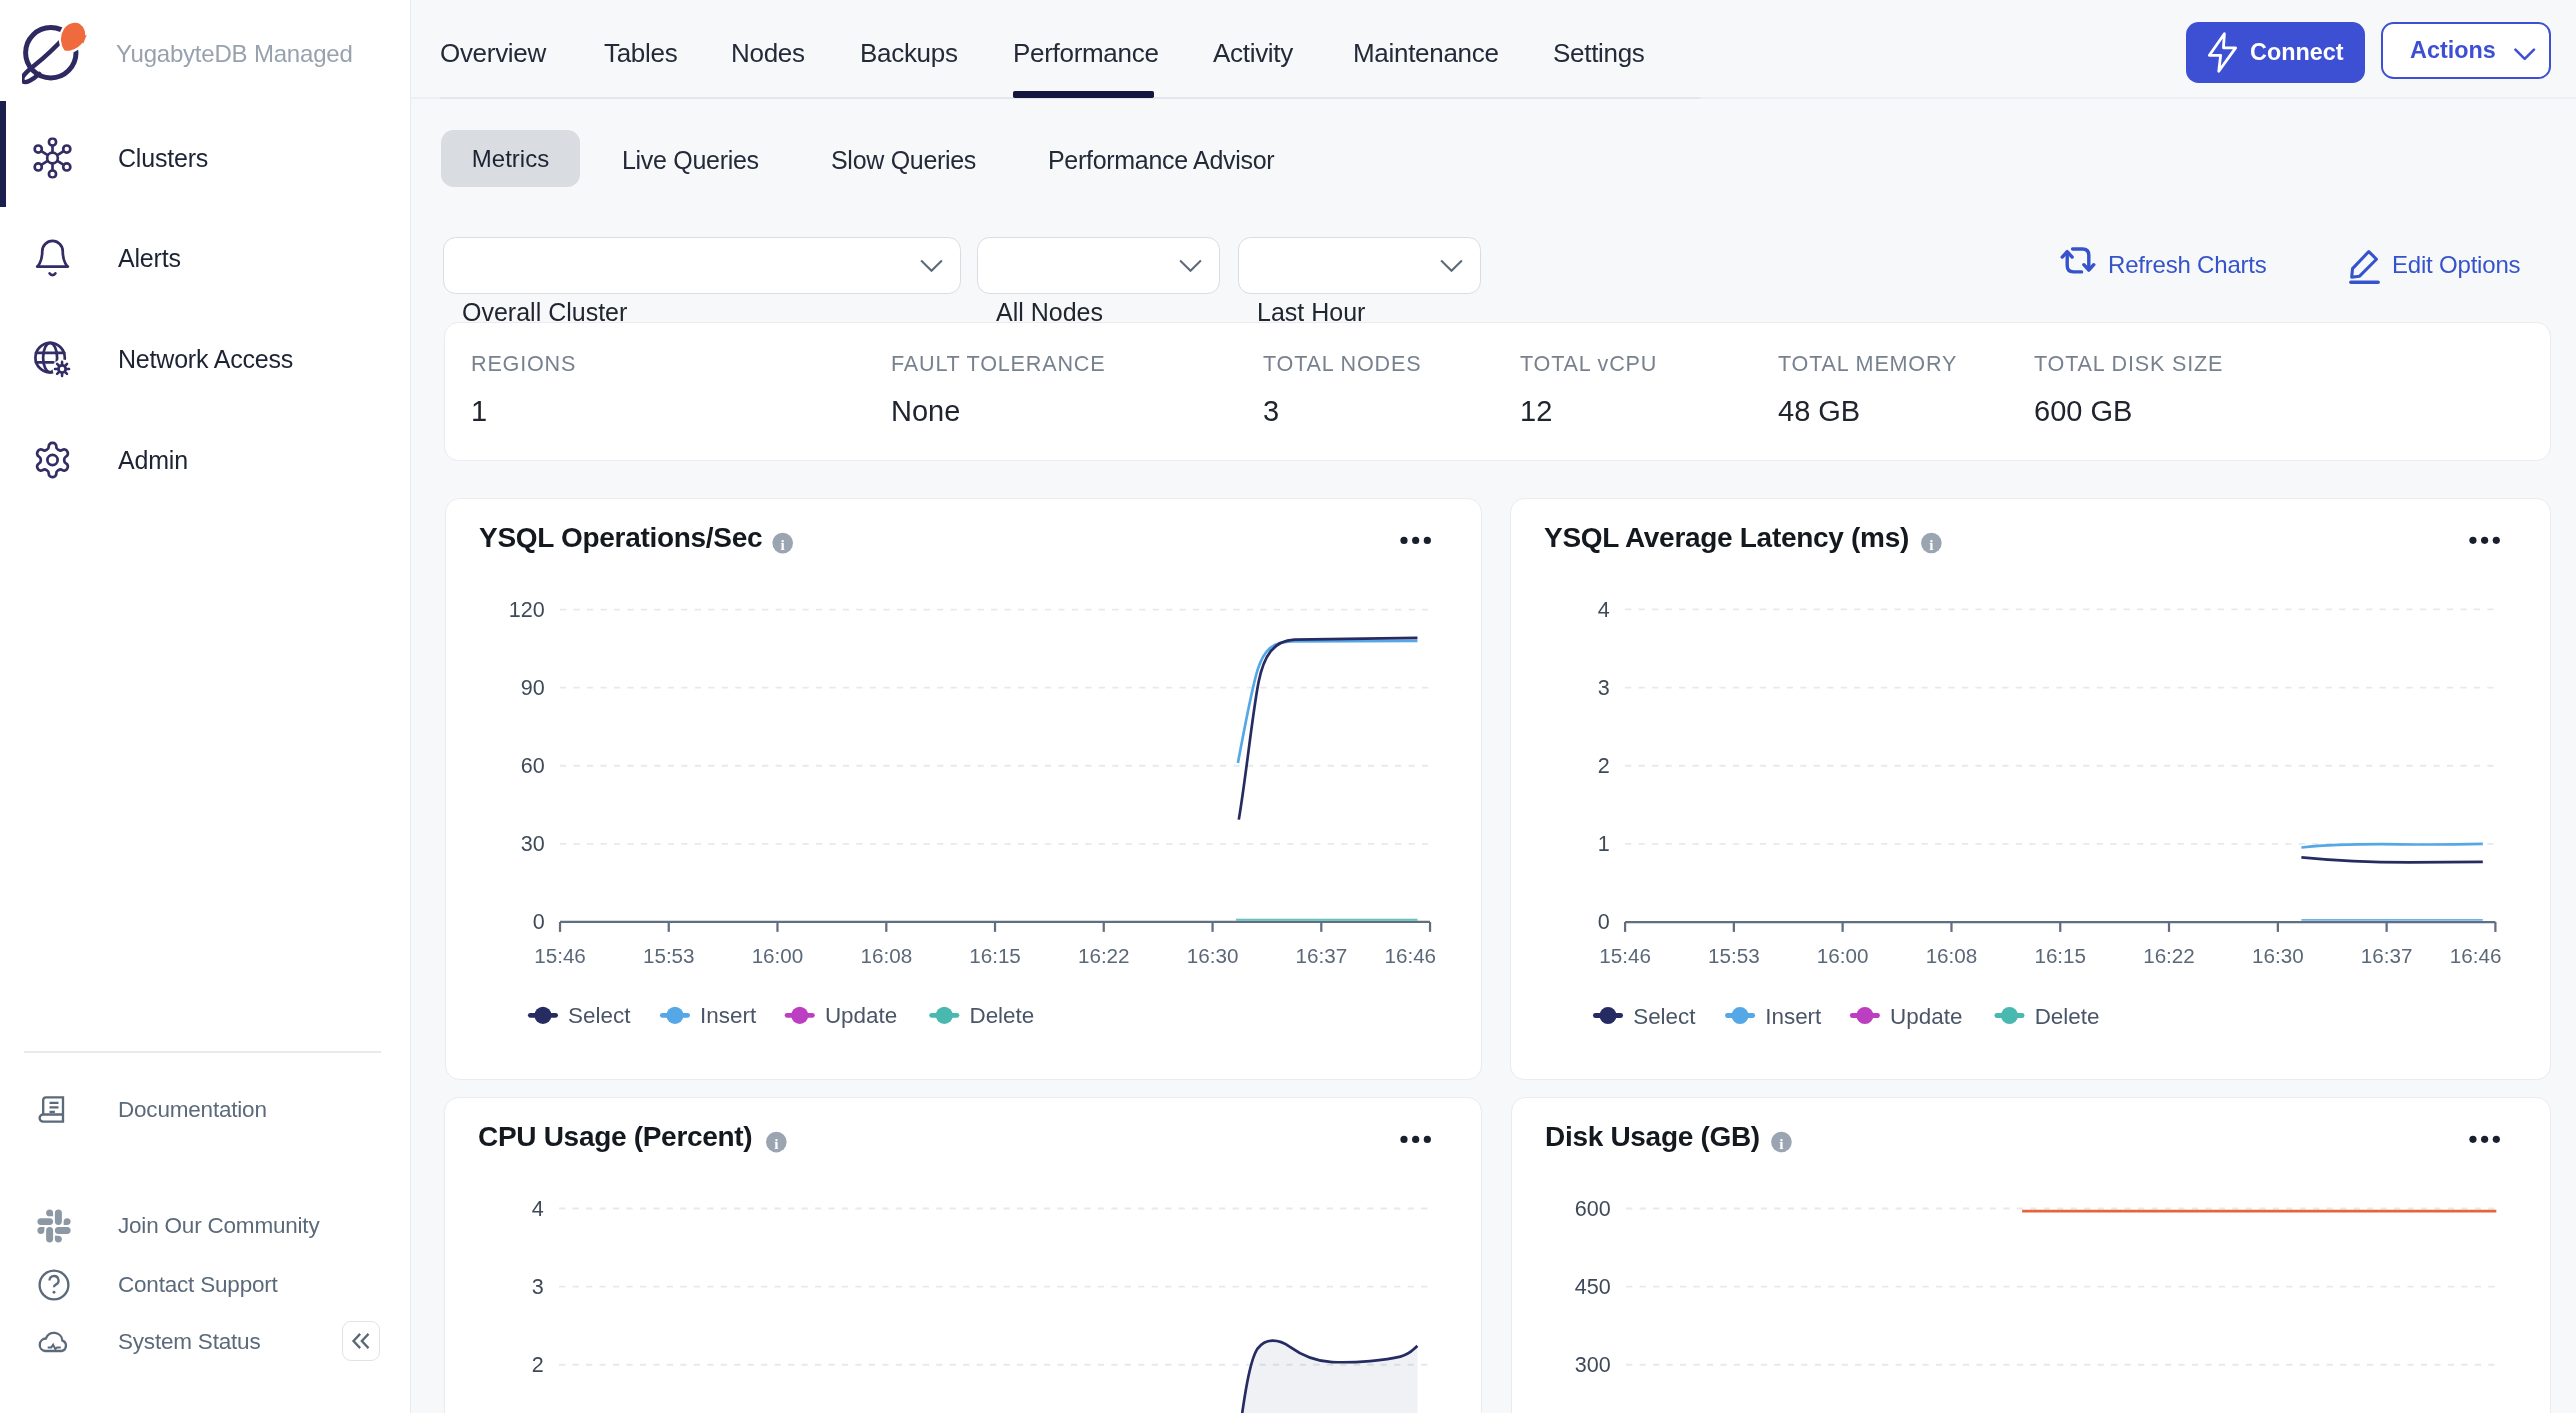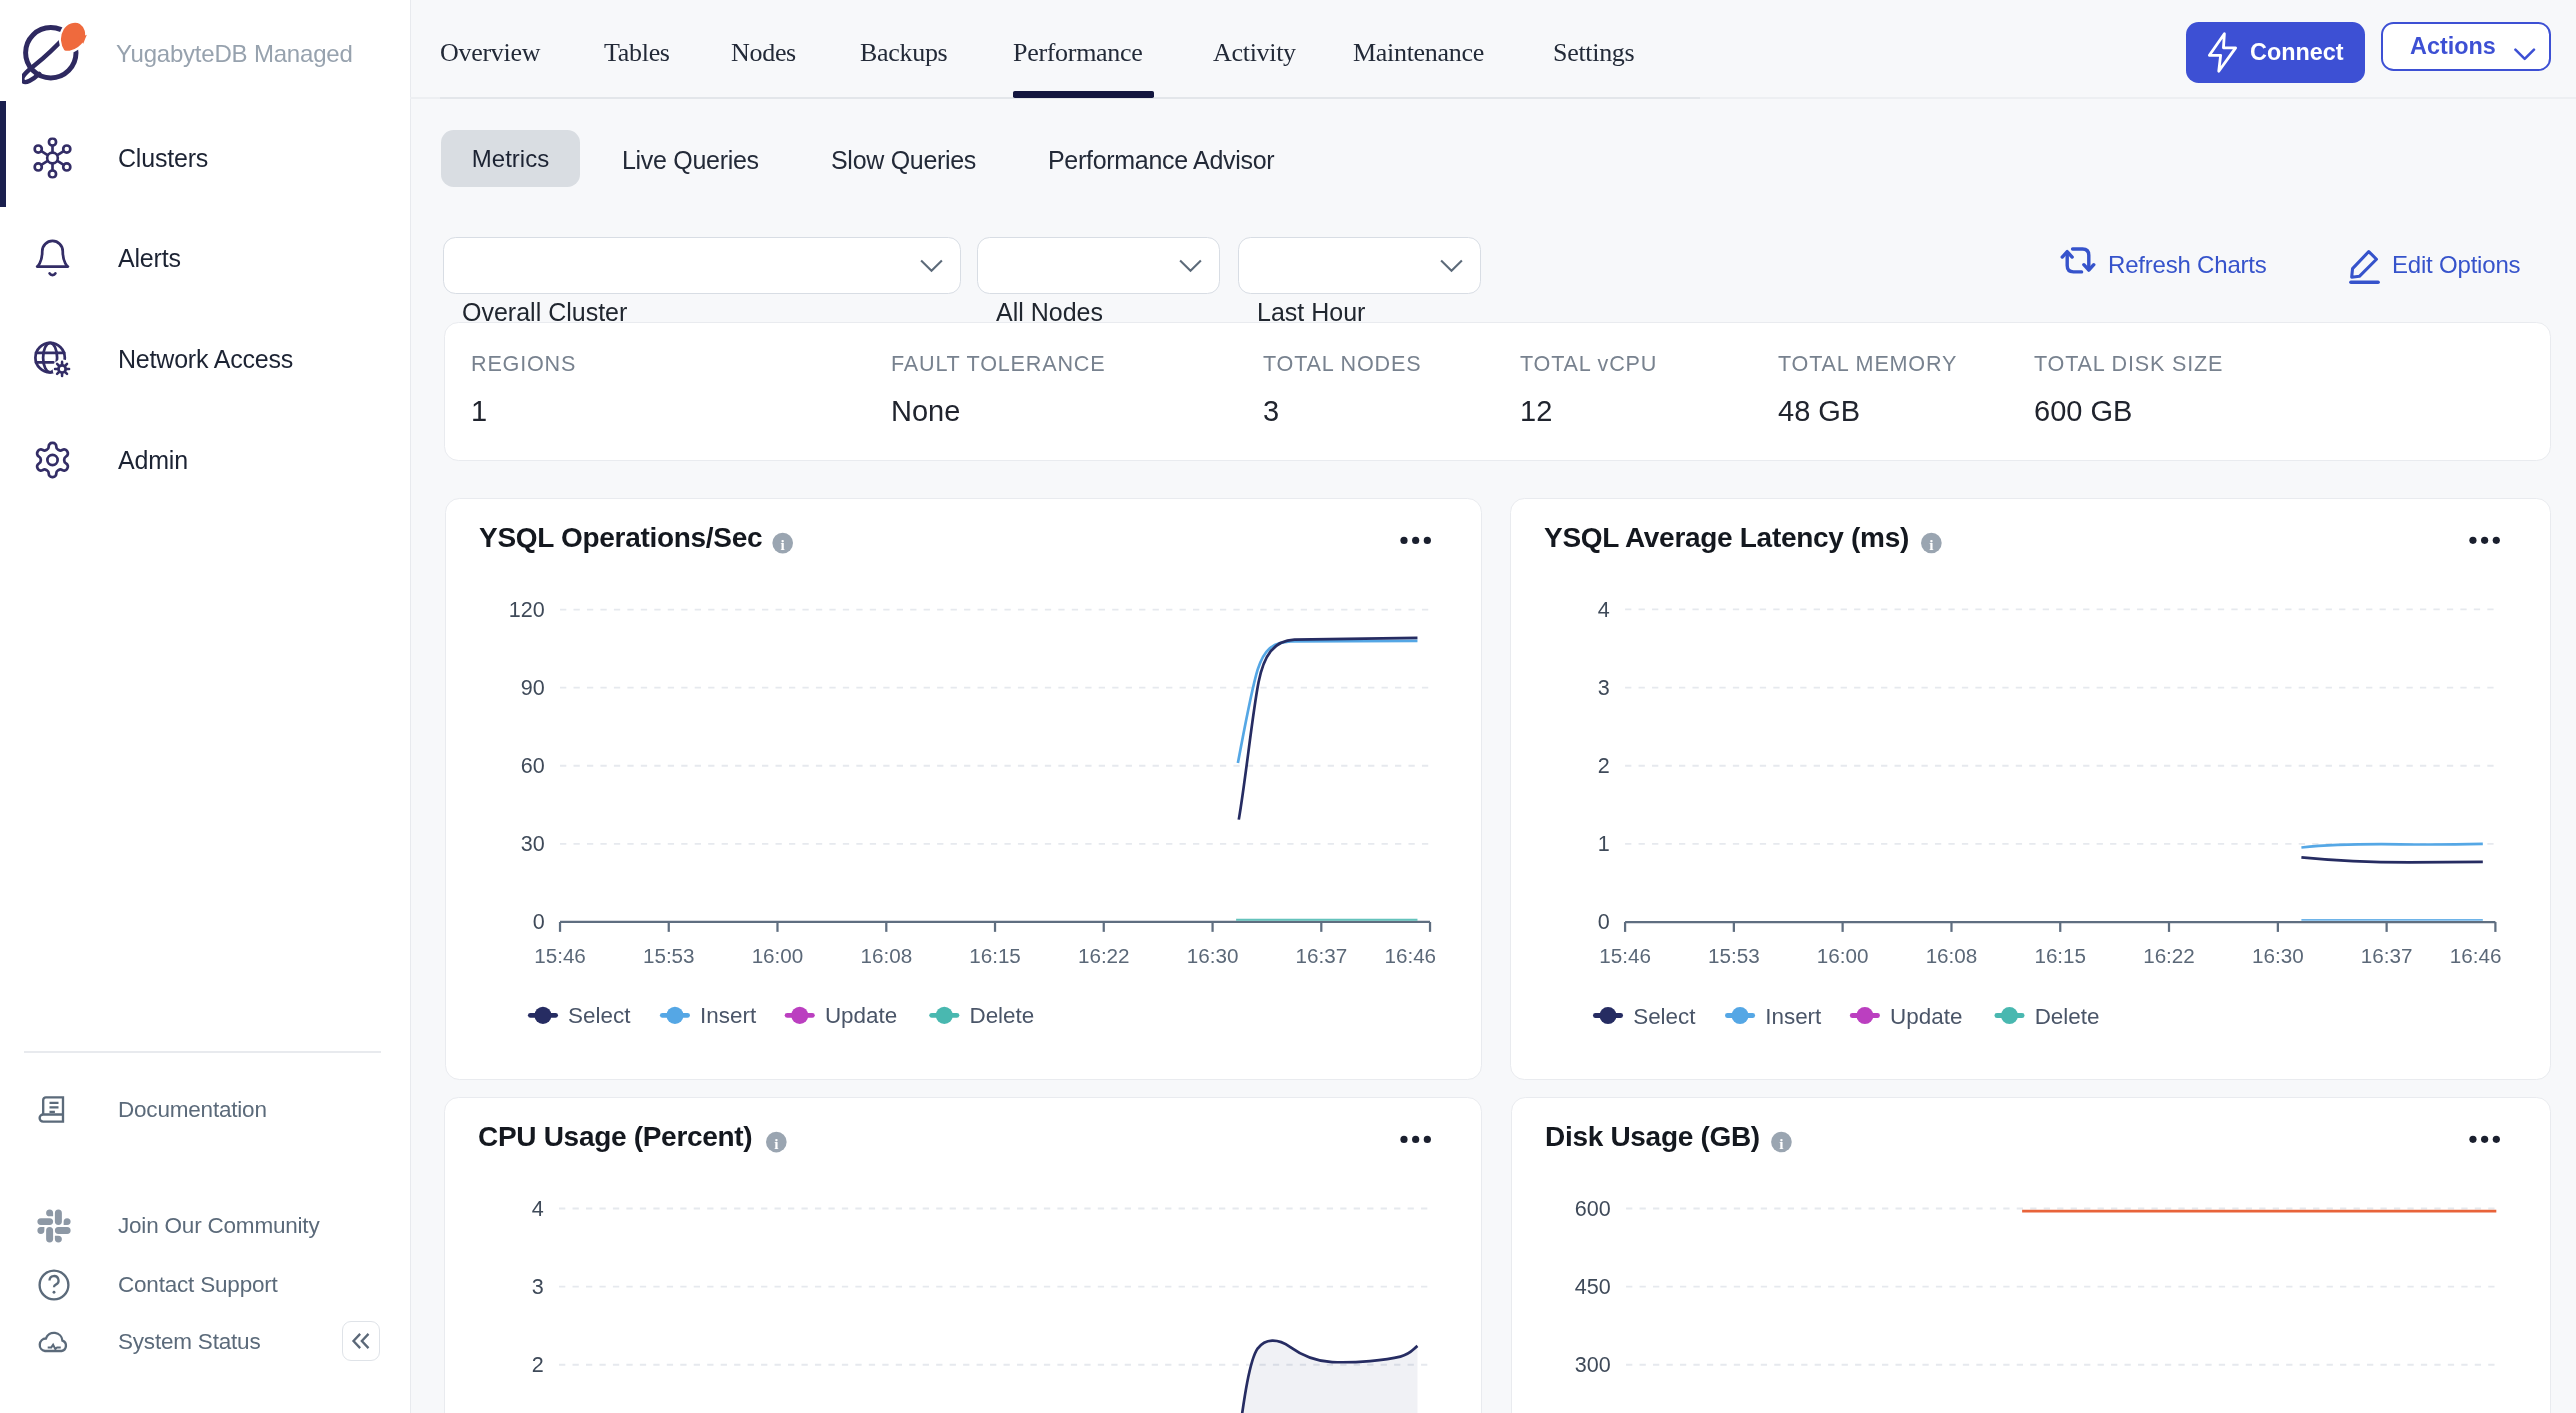--- a/index.html
+++ b/index.html
@@ -16,27 +16,27 @@
   .botitem .lb { font-size:22.5px; color:#5b6a7a; }
   .botitem .ic { left:36px; width:36px; height:36px; }
   #activebar { position:absolute; left:0; top:101px; width:6.3px; height:106px; background:#1a1f4e; }
   #logotext { position:absolute; left:116px; top:40px; font-size:24px; color:#97a2ae; letter-spacing:-0.2px; white-space:nowrap; }
   #sidedivider { position:absolute; left:24px; top:1051px; width:357px; height:1.8px; background:#e8eaee; }
   #collapsebtn { position:absolute; left:342px; top:1321px; width:38px; height:40px; border:1.8px solid #dfe3e8; border-radius:9px; background:#fff; }
 
   
   #tabsline { position:absolute; left:410px; top:97px; width:2166px; height:1.8px; background:#edeff2; }
   #tabsline2 { position:absolute; left:440px; top:97px; width:1260px; height:1.8px; background:#e3e6ea; }
-  .tab { position:absolute; top:38px; font-size:26px; color:#232a38; letter-spacing:-0.3px;font-family:Liberation Serif, serif; }
+  .tab { position:absolute; top:38px; font-size:26px; color:#232a38; letter-spacing:-0.3px; }
   #tabindic { position:absolute; left:1013px; top:91px; width:141px; height:7.2px; background:#13163f; border-radius:1.8px; }
 
   
   #connectbtn { position:absolute; left:2186px; top:21.6px; width:179px; height:61px; background:#3d50d4; border-radius:12.6px; color:#fff; font-size:23.4px; font-weight:bold; }
   #connectbtn span { position:absolute; left:64px; top:50%; transform:translateY(-50%); }
-  #actionsbtn { position:absolute; left:2381px; top:21.6px; width:170px; height:49px; background:#fff; border:2.7px solid #3d50d4; border-radius:12.6px; color:#3d50d4; font-size:23.4px; font-weight:bold; }
+  #actionsbtn { position:absolute; left:2381px; top:21.6px; width:170px; height:57px; background:#fff; border:2.7px solid #3d50d4; border-radius:12.6px; color:#3d50d4; font-size:23.4px; font-weight:bold; }
   #actionsbtn span { position:absolute; left:27px; top:50%; transform:translateY(-50%); }
 
   
   #metricspill { position:absolute; left:441px; top:130px; width:139px; height:57px; background:#d9dde2; border-radius:12.6px; }
   #metricspill span { position:absolute; left:50%; top:50%; transform:translate(-50%,-50%); font-size:24px; color:#1c2333; }
   .subtab { position:absolute; top:146px; font-size:25px; color:#232a38; letter-spacing:-0.3px; }
 
   
   .select { position:absolute; top:237px; height:57px; background:#fff; border:1.8px solid #d8dde4; border-radius:12.6px; }
   .select .tx { position:absolute; left:18px; top:50%; transform:translateY(-50%); font-size:25px; color:#20262f;margin-top:46px; }

